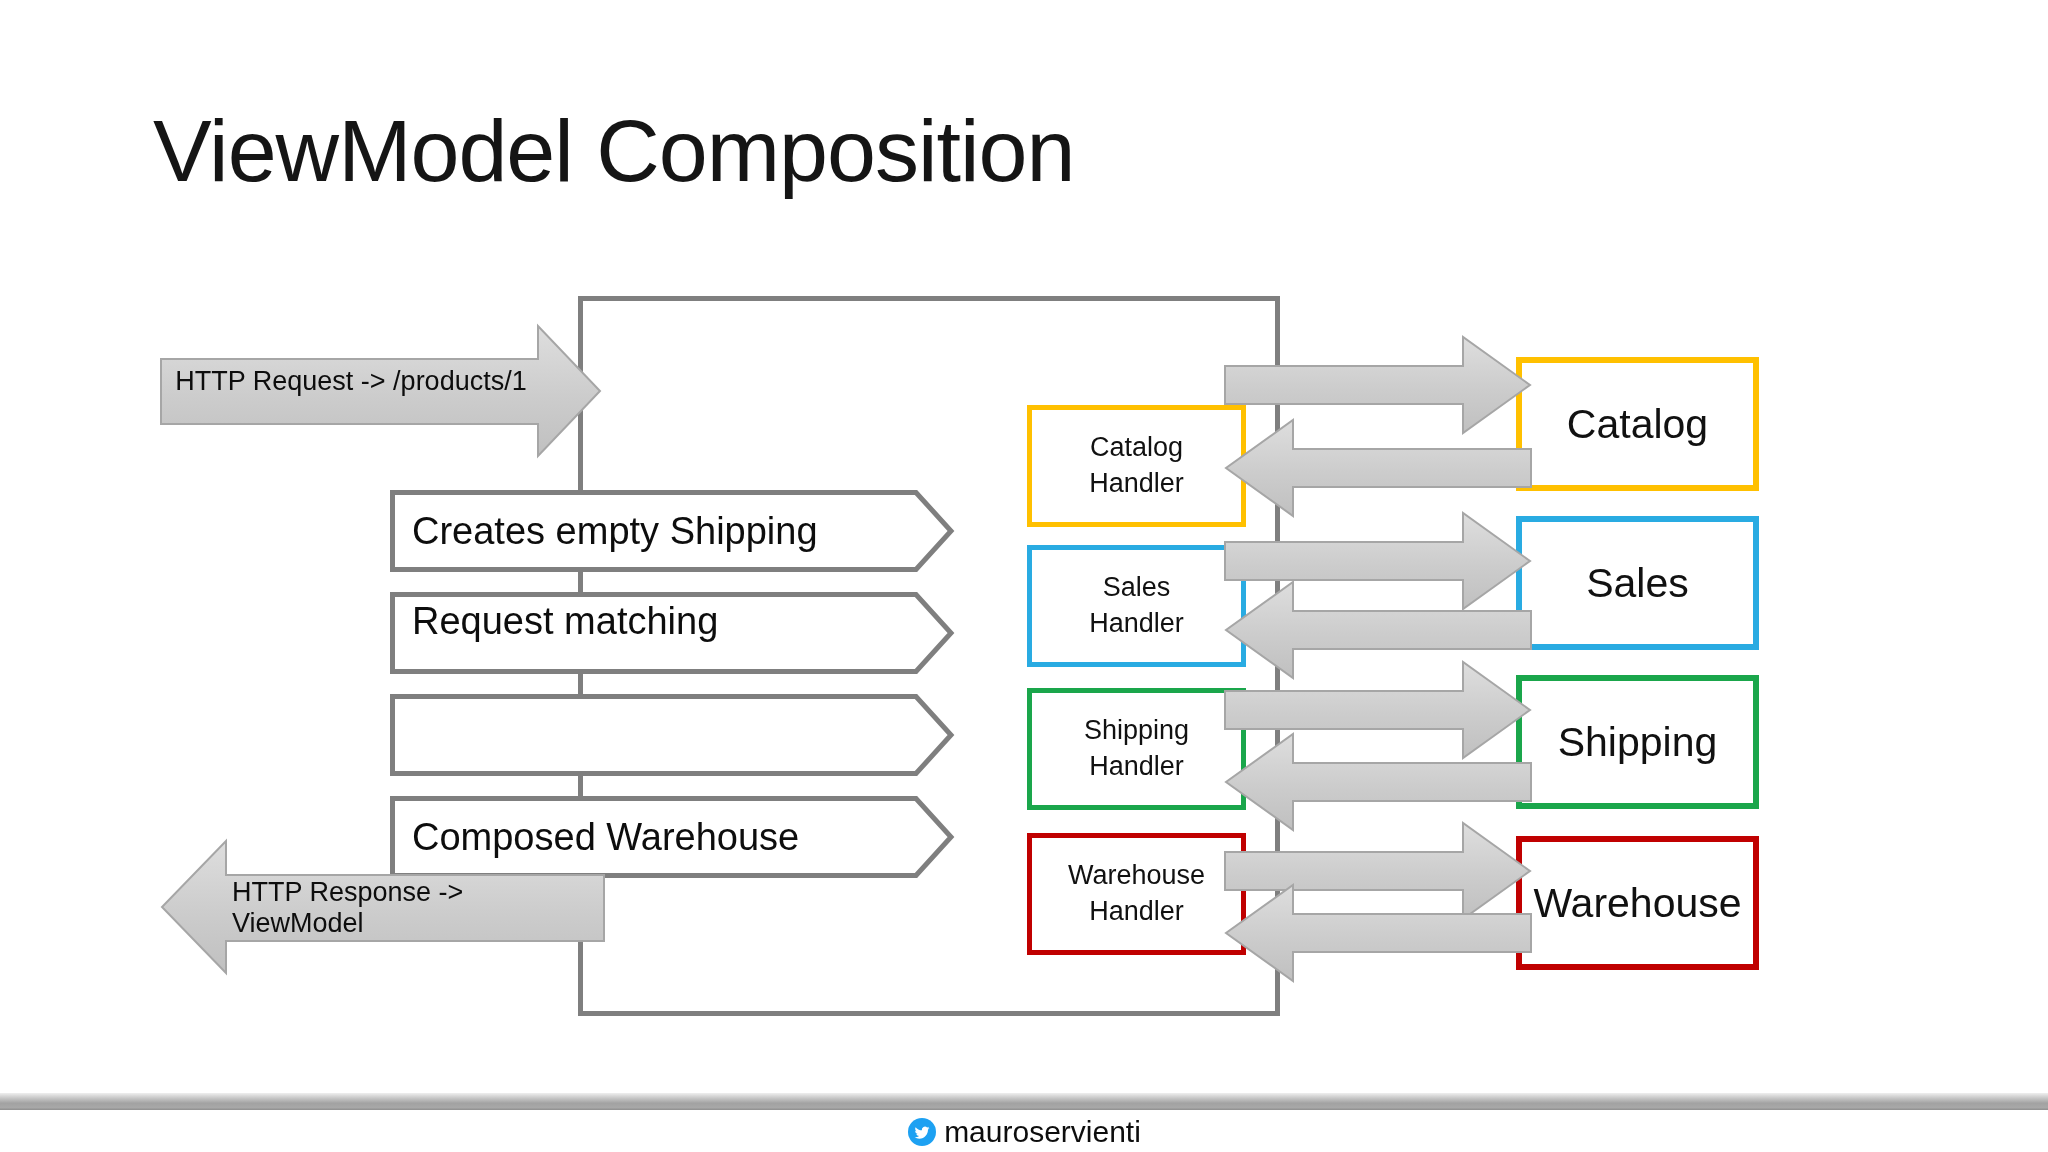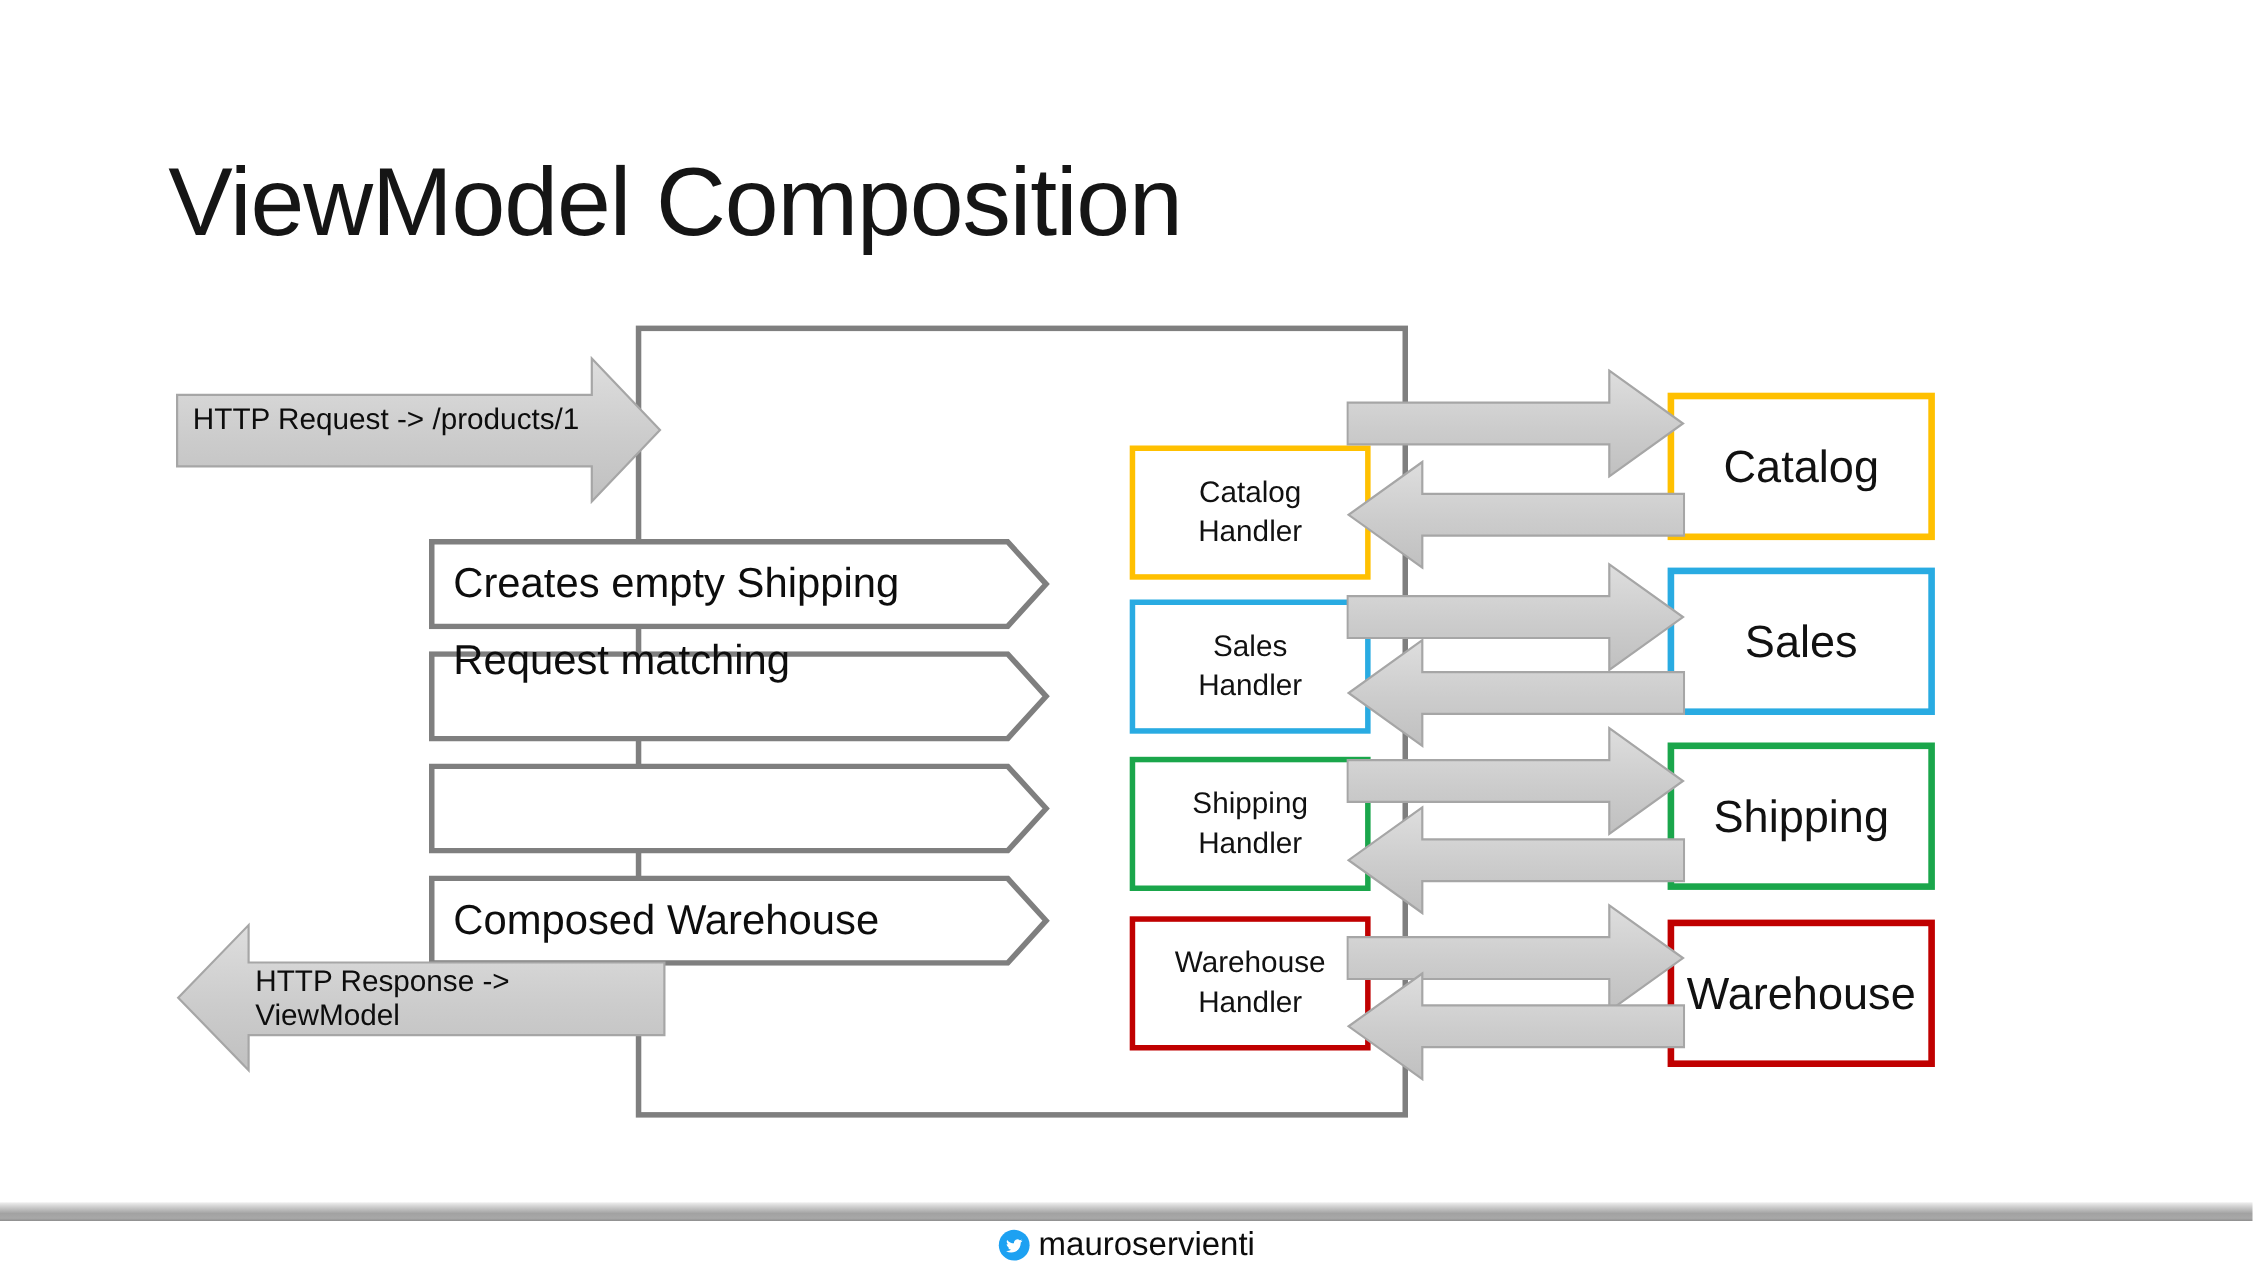--- a/index.html
+++ b/index.html
@@ -2,21 +2,21 @@
 <html><head>
 <meta charset="utf-8">
 <style>
   html,body{margin:0;padding:0;background:#fff;}
   .slide{position:relative;width:2048px;height:1152px;background:#ffffff;overflow:hidden;
          font-family:"Liberation Sans", sans-serif;color:#111;}
 
   .abs{position:absolute;}
 
   
-  .title{left:153px;top:100px;font-size:88px;font-weight:300;color:#151515;letter-spacing:-1px;margin-top:33px;}
+  .title{left:153px;top:100px;font-size:88px;font-weight:300;color:#151515;letter-spacing:-1px;}
 
   
   .gateway{left:578px;top:296px;width:702px;height:720px;border:5px solid #7f7f7f;background:#fff;z-index:1;box-sizing:border-box;}
   .gateway-label{left:578px;top:312px;width:702px;text-align:center;font-size:50px;color:#0d0d0d;z-index:2;}
 
   
   .shape{z-index:3;}
   .lbl{z-index:4;display:flex;align-items:center;color:#0d0d0d;}
 
   .req-label{left:168px;top:358px;width:366px;height:46px;justify-content:center;font-size:27px;}
@@ -68,21 +68,21 @@
   <div class="abs lbl resp-label">HTTP Response -&gt; ViewModel</div>
 
   <svg class="abs chev" style="top:490px" width="566" height="82">
     <polygon points="2.5,2.5 526,2.5 561,41 526,79.5 2.5,79.5" fill="#ffffff" stroke="#7f7f7f" stroke-width="5"></polygon>
   </svg>
   <div class="abs lbl chev-lbl" style="top:490px">Creates empty Shipping</div>
 
   <svg class="abs chev" style="top:592px" width="566" height="82">
     <polygon points="2.5,2.5 526,2.5 561,41 526,79.5 2.5,79.5" fill="#ffffff" stroke="#7f7f7f" stroke-width="5"></polygon>
   </svg>
-  <div class="abs lbl chev-lbl" style="top:560px">Request matching</div>
+  <div class="abs lbl chev-lbl" style="top:580px">Request matching</div>
 
   <svg class="abs chev" style="top:694px" width="566" height="82">
     <polygon points="2.5,2.5 526,2.5 561,41 526,79.5 2.5,79.5" fill="#ffffff" stroke="#7f7f7f" stroke-width="5"></polygon>
   </svg>
 
   <svg class="abs chev" style="top:796px" width="566" height="82">
     <polygon points="2.5,2.5 526,2.5 561,41 526,79.5 2.5,79.5" fill="#ffffff" stroke="#7f7f7f" stroke-width="5"></polygon>
   </svg>
   <div class="abs lbl chev-lbl" style="top:796px">Composed Warehouse</div>
 

